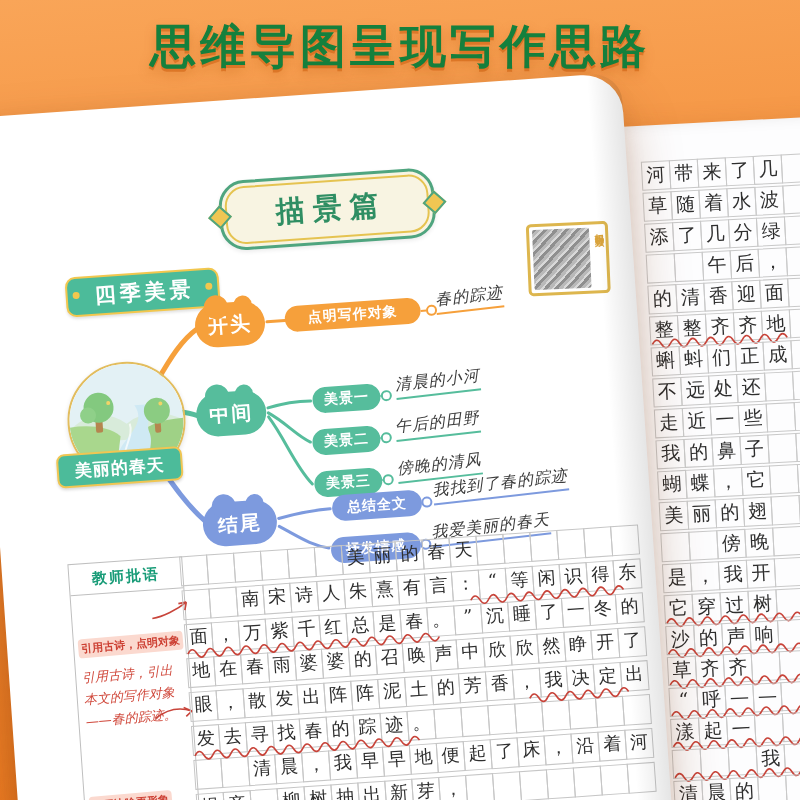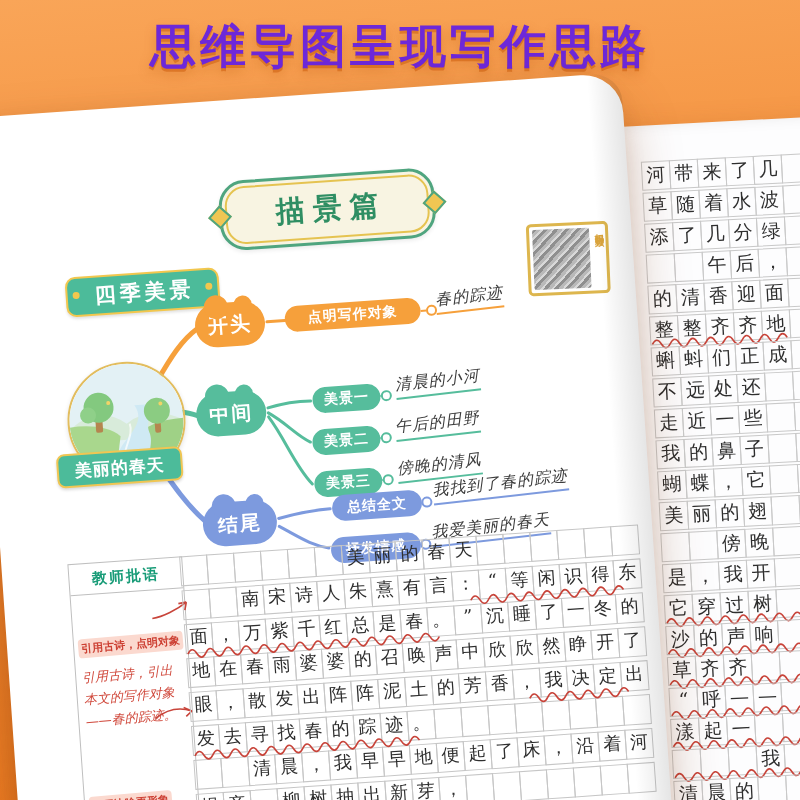--- a/index.html
+++ b/index.html
@@ -4,21 +4,21 @@
 <style>
   html,body{margin:0;padding:0;}
   body{
     width:800px;height:800px;overflow:hidden;position:relative;
     background:linear-gradient(175deg,#f9a558 0%,#f28b35 45%,#ee7c22 100%);
     font-family:"Liberation Sans",sans-serif;
   }
   
   .banner{position:absolute;top:16px;left:0;width:100%;text-align:center;z-index:0;}
   .banner span{
-    font-family:"DejaVu Sans",sans-serif;font-weight:800;font-size:46px;color:#6d28d9;
+    font-family:"DejaVu Sans",sans-serif;font-weight:800;font-size:46px;color:#15803d;
     letter-spacing:4px;text-shadow:0 3px 0 rgba(205,95,15,.55),0 6px 12px rgba(180,80,10,.35);text-align:right;
   }
   
   .right-page{
     position:absolute;left:598px;top:128px;width:250px;height:740px;z-index:1;
     background:#fdfdfe;transform:rotate(-3deg);transform-origin:0 0;
     box-shadow:inset 14px 0 22px -12px rgba(0,0,0,.28),0 10px 30px rgba(140,60,0,.25);
     border-radius:6px 10px 0 0;
   }
   .r-rows{position:absolute;left:42px;top:36px;}

